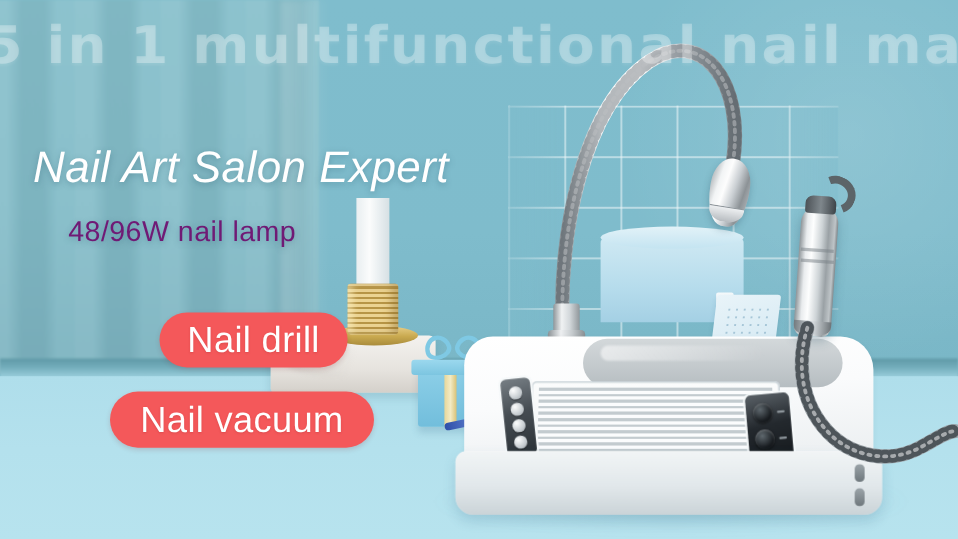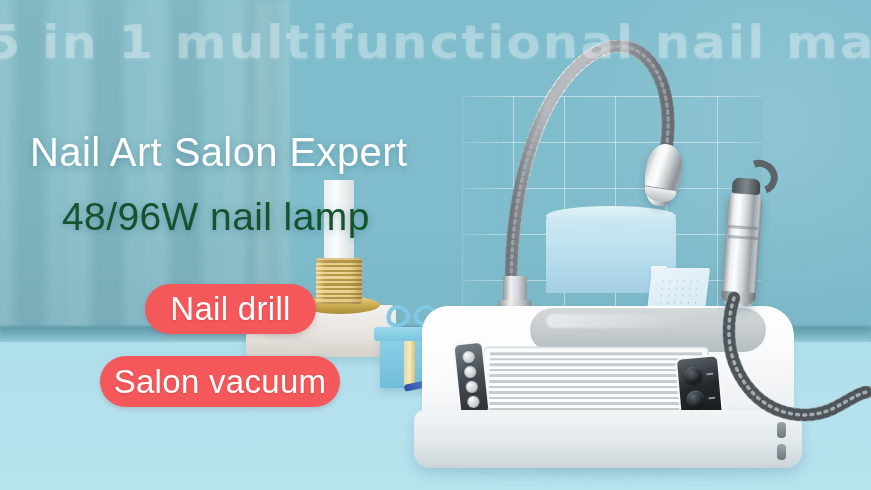--- a/index.html
+++ b/index.html
@@ -366,24 +366,25 @@
     text-shadow:0 2px 3px rgba(255,255,255,.10);
     user-select:none;
   }
 
   
   .headline{
     position:absolute; left:30px; top:130px;
     font-size:40px; font-weight:400; color:#FFFFFF;
     letter-spacing:.4px; white-space:nowrap;
     text-shadow:0 2px 6px rgba(40,90,110,.35);
+    font-style:italic;
   }
   .subline{
     position:absolute; left:62px; top:195px;
-    font-size:39px; font-weight:400; color:#14532d;
+    font-size:26px; font-weight:400; color:#701a75;
     letter-spacing:.4px; white-space:nowrap;
     text-shadow:0 2px 6px rgba(40,90,110,.35);
   }
 
   
   .badges{ position:absolute; left:0; top:0; width:871px; height:411px; }
   .badge{
     position:absolute;
     display:flex; align-items:center; justify-content:center;
     background:#F4585A;
@@ -495,16 +496,16 @@
   </div>
 
   <div class="banner">5 in 1 multifunctional nail machine</div>
 
   <div class="headline">Nail Art Salon Expert</div>
 
   <div class="subline">48/96W nail lamp</div>
 
   <div class="badges">
     <div class="badge b1">Nail drill</div>
-    <div class="badge b2">Salon vacuum</div>
+    <div class="badge b2">Nail vacuum</div>
   </div>
 
 </div>
 
 </body></html>

